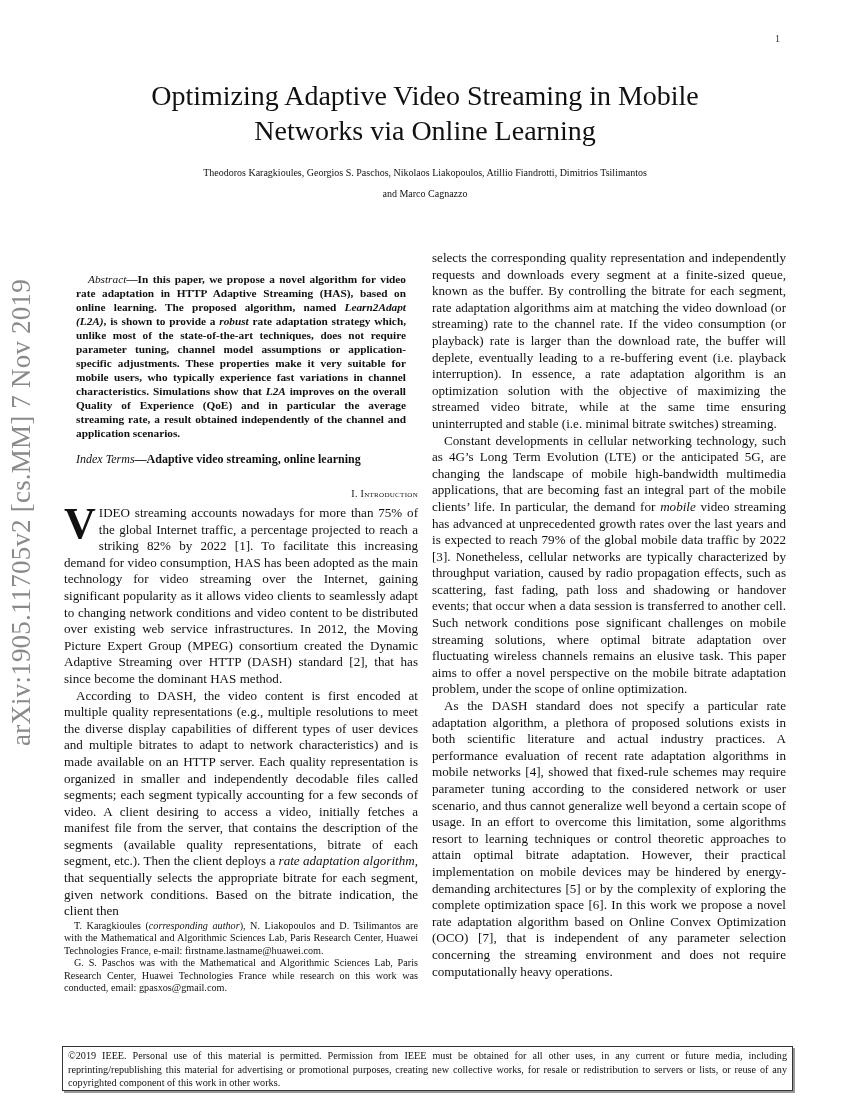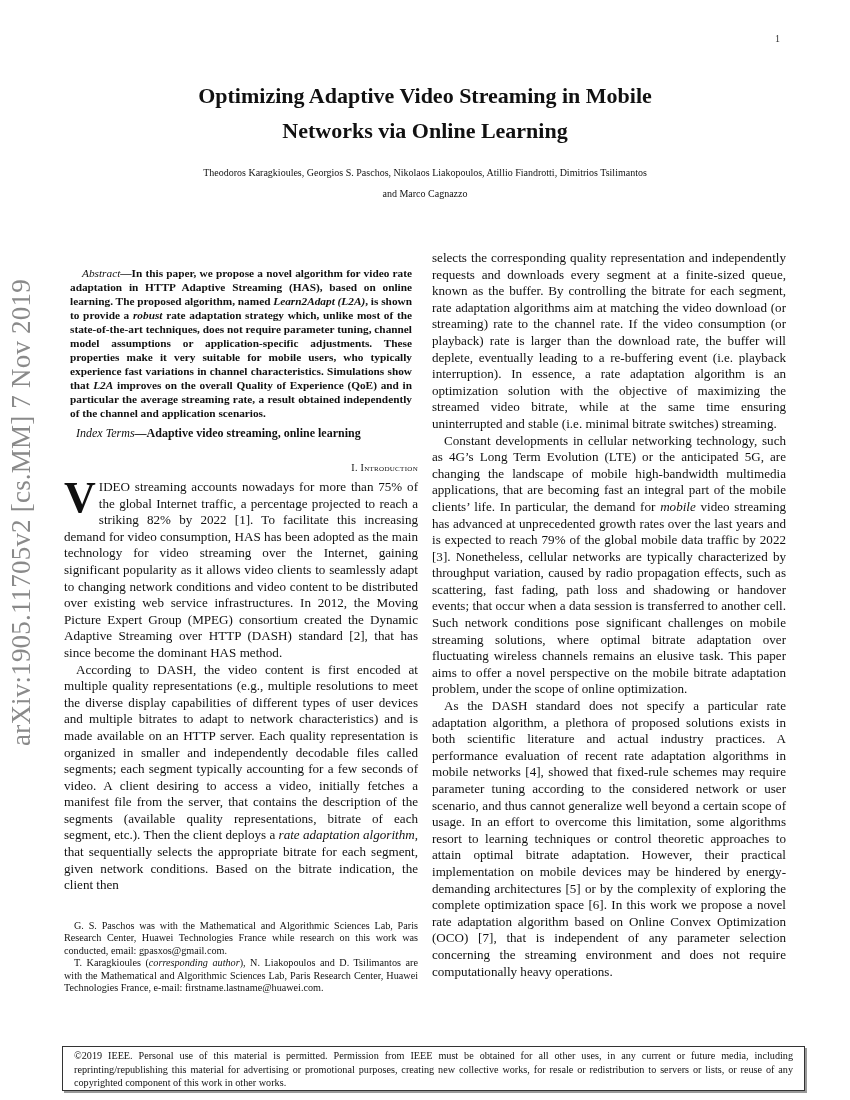--- a/index.html
+++ b/index.html
@@ -5,38 +5,38 @@
   html, body { margin: 0; padding: 0; background: #ffffff; }
   body {
     width: 850px; height: 1100px; position: relative; overflow: hidden;
     font-family: "Liberation Serif", "DejaVu Serif", serif; color: #111;
   }
   .page-number {
     position: absolute; left: 775px; top: 33px; font-size: 10px; color: #333;
   }
   .title {
     position: absolute; left: 60px; width: 730px; top: 78px;
-    text-align: center; font-size: 22px; line-height: 35px; font-weight: bold; margin: 0; color: #111;
+    text-align: center; font-size: 28px; line-height: 35px; font-weight: normal; margin: 0; color: #111;
   }
   .authors {
     position: absolute; left: 60px; width: 730px; top: 162px;
     text-align: center; font-size: 10px; line-height: 21px; color: #111;
   }
   .arxiv {
     position: absolute; left: 6px; top: 746px;
     transform-origin: 0 0; transform: rotate(-90deg);
     font-size: 27px; color: #8a8a8a; white-space: nowrap; letter-spacing: 0.2px;
   }
   .col {
     position: absolute; width: 354px; text-align: justify;
   }
   .col-left { left: 64px; top: 260px; }
   .col-right { left: 432px; top: 250px; }
   .abstract {
-    font-size: 11.3px; line-height: 14px; font-weight: bold; margin: 6px; text-indent: 12px;
+    font-size: 11.3px; line-height: 14px; font-weight: bold; margin: 12px; text-indent: 12px;
   }
   .abstract .lead, .index-terms .lead { font-style: italic; font-weight: normal; }
   .abstract em { font-style: italic; font-weight: bold; }
   .index-terms {
     font-size: 12px; line-height: 14px; font-weight: bold; margin: 6px 0 0 0; text-indent: 12px;
   }
   .section-heading {
     text-align: right; font-size: 10px; margin: 22px 0 6px 0; font-weight: normal; letter-spacing: 0.3px;
   }
   .section-heading .sc { font-variant: small-caps; }
@@ -48,21 +48,21 @@
   .dropcap {
     float: left; font-size: 44px; line-height: 34px; font-weight: bold; margin: 2px 3px 0 0; padding: 0;
   }
   .footnotes {
     position: absolute; left: 64px; width: 354px; top: 920px;
     font-size: 10.2px; line-height: 12.4px; text-align: justify;
   }
   .footnotes p { margin: 0; text-indent: 10px; }
   .copyright {
     position: absolute; left: 62px; top: 1046px; width: 719px; height: 39px;
-    border: 1.5px solid #333; padding: 2px 11px; font-size: 10.2px; line-height: 13.5px; text-align: justify;
+    border: 1.5px solid #333; padding: 2px 5px; font-size: 10.2px; line-height: 13.5px; text-align: justify;
     box-shadow: 2px 2px 0 #999;
   }
   em { font-style: italic; }
 </style>
 </head>
 <body>
 
 <div>
 
   <div class="page-number">1</div>
@@ -85,22 +85,22 @@
     <p class="index-terms"><span class="lead">Index Terms</span><span>—</span><span>Adaptive video streaming, online learning</span></p>
 
     <div class="section-heading"><span>I. </span><span class="sc">Introduction</span></div>
 
     <p class="body-text dropcap-para"><span class="dropcap">V</span><span>IDEO streaming accounts nowadays for more than 75% of the global Internet traffic, a percentage projected to reach a striking 82% by 2022 [1]. To facilitate this increasing demand for video consumption, HAS has been adopted as the main technology for video streaming over the Internet, gaining significant popularity as it allows video clients to seamlessly adapt to changing network conditions and video content to be distributed over existing web service infrastructures. In 2012, the Moving Picture Expert Group (MPEG) consortium created the Dynamic Adaptive Streaming over HTTP (DASH) standard [2], that has since become the dominant HAS method.</span></p>
 
     <p class="body-text indent"><span>According to DASH, the video content is first encoded at multiple quality representations (e.g., multiple resolutions to meet the diverse display capabilities of different types of user devices and multiple bitrates to adapt to network characteristics) and is made available on an HTTP server. Each quality representation is organized in smaller and independently decodable files called segments; each segment typically accounting for a few seconds of video. A client desiring to access a video, initially fetches a manifest file from the server, that contains the description of the segments (available quality representations, bitrate of each segment, etc.). Then the client deploys a </span><em>rate adaptation algorithm</em><span>, that sequentially selects the appropriate bitrate for each segment, given network conditions. Based on the bitrate indication, the client then</span></p>
   </div>
 
   <div class="footnotes">
+    <p><span>T. Karagkioules (</span><em>corresponding author</em><span>), N. Liakopoulos and D. Tsilimantos are with the Mathematical and Algorithmic Sciences Lab, Paris Research Center, Huawei Technologies France, e-mail: firstname.lastname@huawei.com.</span></p>
     <p>G. S. Paschos was with the Mathematical and Algorithmic Sciences Lab, Paris Research Center, Huawei Technologies France while research on this work was conducted, email: gpasxos@gmail.com.</p>
-    <p><span>T. Karagkioules (</span><em>corresponding author</em><span>), N. Liakopoulos and D. Tsilimantos are with the Mathematical and Algorithmic Sciences Lab, Paris Research Center, Huawei Technologies France, e-mail: firstname.lastname@huawei.com.</span></p>
   </div>
 
   <div class="col col-right">
     <p class="body-text">selects the corresponding quality representation and independently requests and downloads every segment at a finite-sized queue, known as the buffer. By controlling the bitrate for each segment, rate adaptation algorithms aim at matching the video download (or streaming) rate to the channel rate. If the video consumption (or playback) rate is larger than the download rate, the buffer will deplete, eventually leading to a re-buffering event (i.e. playback interruption). In essence, a rate adaptation algorithm is an optimization solution with the objective of maximizing the streamed video bitrate, while at the same time ensuring uninterrupted and stable (i.e. minimal bitrate switches) streaming.</p>
     <p class="body-text indent"><span>Constant developments in cellular networking technology, such as 4G’s Long Term Evolution (LTE) or the anticipated 5G, are changing the landscape of mobile high-bandwidth multimedia applications, that are becoming fast an integral part of the mobile clients’ life. In particular, the demand for </span><em>mobile</em><span> video streaming has advanced at unprecedented growth rates over the last years and is expected to reach 79% of the global mobile data traffic by 2022 [3]. Nonetheless, cellular networks are typically characterized by throughput variation, caused by radio propagation effects, such as scattering, fast fading, path loss and shadowing or handover events; that occur when a data session is transferred to another cell. Such network conditions pose significant challenges on mobile streaming solutions, where optimal bitrate adaptation over fluctuating wireless channels remains an elusive task. This paper aims to offer a novel perspective on the mobile bitrate adaptation problem, under the scope of online optimization.</span></p>
     <p class="body-text indent">As the DASH standard does not specify a particular rate adaptation algorithm, a plethora of proposed solutions exists in both scientific literature and actual industry practices. A performance evaluation of recent rate adaptation algorithms in mobile networks [4], showed that fixed-rule schemes may require parameter tuning according to the considered network or user scenario, and thus cannot generalize well beyond a certain scope of usage. In an effort to overcome this limitation, some algorithms resort to learning techniques or control theoretic approaches to attain optimal bitrate adaptation. However, their practical implementation on mobile devices may be hindered by energy-demanding architectures [5] or by the complexity of exploring the complete optimization space [6]. In this work we propose a novel rate adaptation algorithm based on Online Convex Optimization (OCO) [7], that is independent of any parameter selection concerning the streaming environment and does not require computationally heavy operations.</p>
   </div>
 
   <div class="copyright">©2019 IEEE. Personal use of this material is permitted. Permission from IEEE must be obtained for all other uses, in any current or future media, including reprinting/republishing this material for advertising or promotional purposes, creating new collective works, for resale or redistribution to servers or lists, or reuse of any copyrighted component of this work in other works.</div>
 

